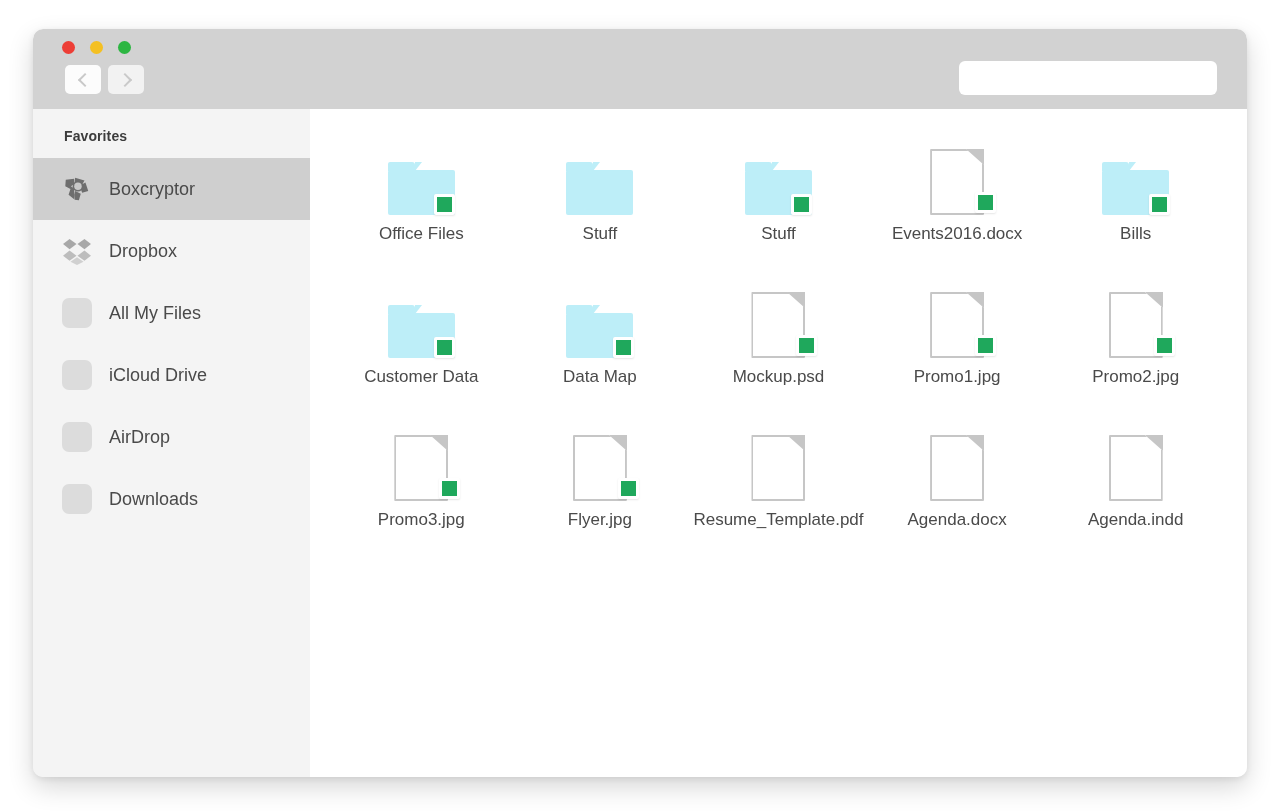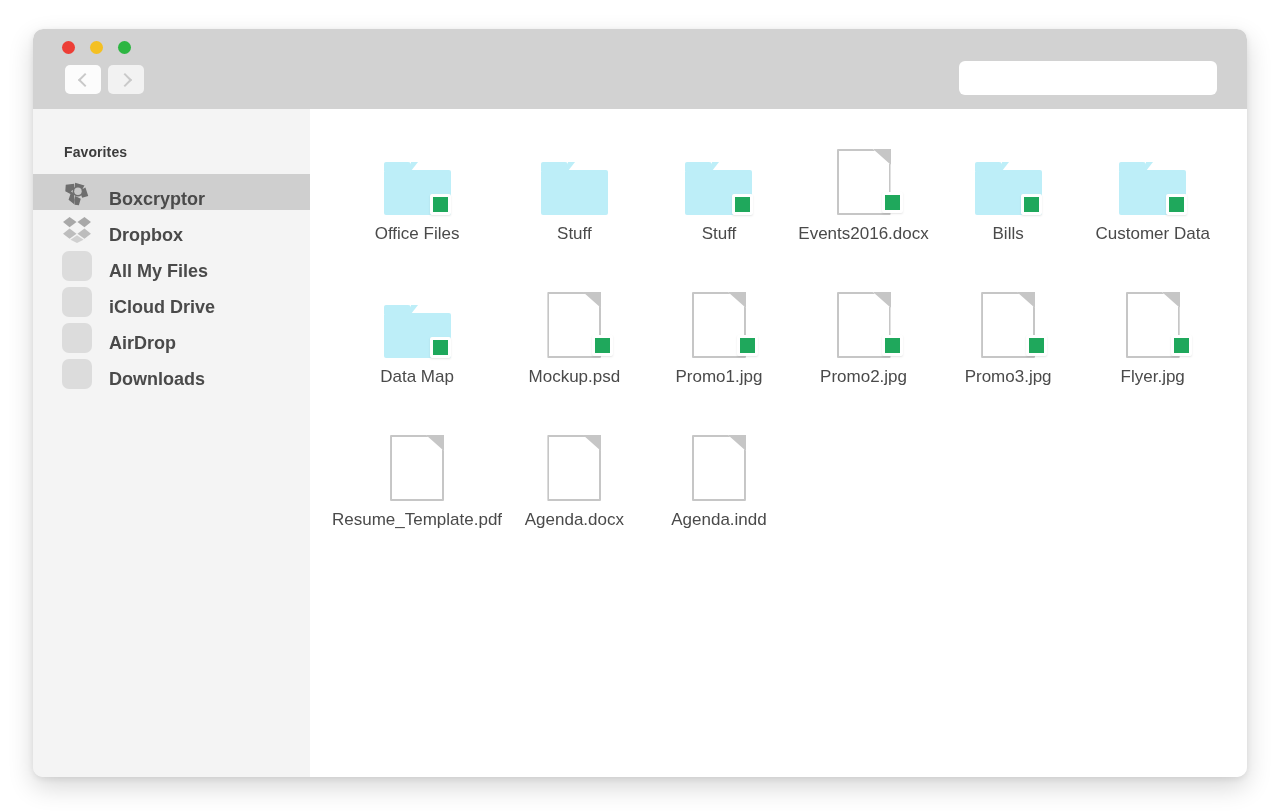--- a/index.html
+++ b/index.html
@@ -109,39 +109,38 @@
     flex: 1 1 auto;
     display: flex;
     min-height: 0;
   }
 
   
   .sidebar {
     flex: 0 0 277px;
     width: 277px;
     background: #f4f4f4;
-    padding-top: 16px;
+    padding-top: 0;
     box-sizing: border-box;
   }
 
   .sidebar-header {
     font-size: 14px;
     font-weight: bold;
     color: #3c3c3c;
     padding: 19px 0 14px 31px;
     letter-spacing: 0.1px;
   }
 
   .side-item {
     display: flex;
-    align-items: flex-end;
-    height: 36px;
+    align-items: center;
+    height: 62px;
     padding-left: 27px;
     box-sizing: border-box;
-    font-weight: bold;
   }
   .side-item.active { background: #cfcfcf; }
 
   .side-icon {
     width: 33px;
     height: 33px;
     flex: 0 0 33px;
     margin-right: 16px;
     display: flex;
     align-items: center;
@@ -162,21 +161,21 @@
   
   .content {
     flex: 1 1 auto;
     background: #ffffff;
     padding: 28px 0 0 0;
     box-sizing: border-box;
   }
 
   .grid {
     display: grid;
-    grid-template-columns: repeat(6, 1fr);
+    grid-template-columns: repeat(5, 1fr);
     grid-auto-rows: 143px;
     padding: 0 22px;
   }
 
   .item {
     display: flex;
     flex-direction: column;
     align-items: center;
     justify-content: flex-start;
     padding-top: 12px;

